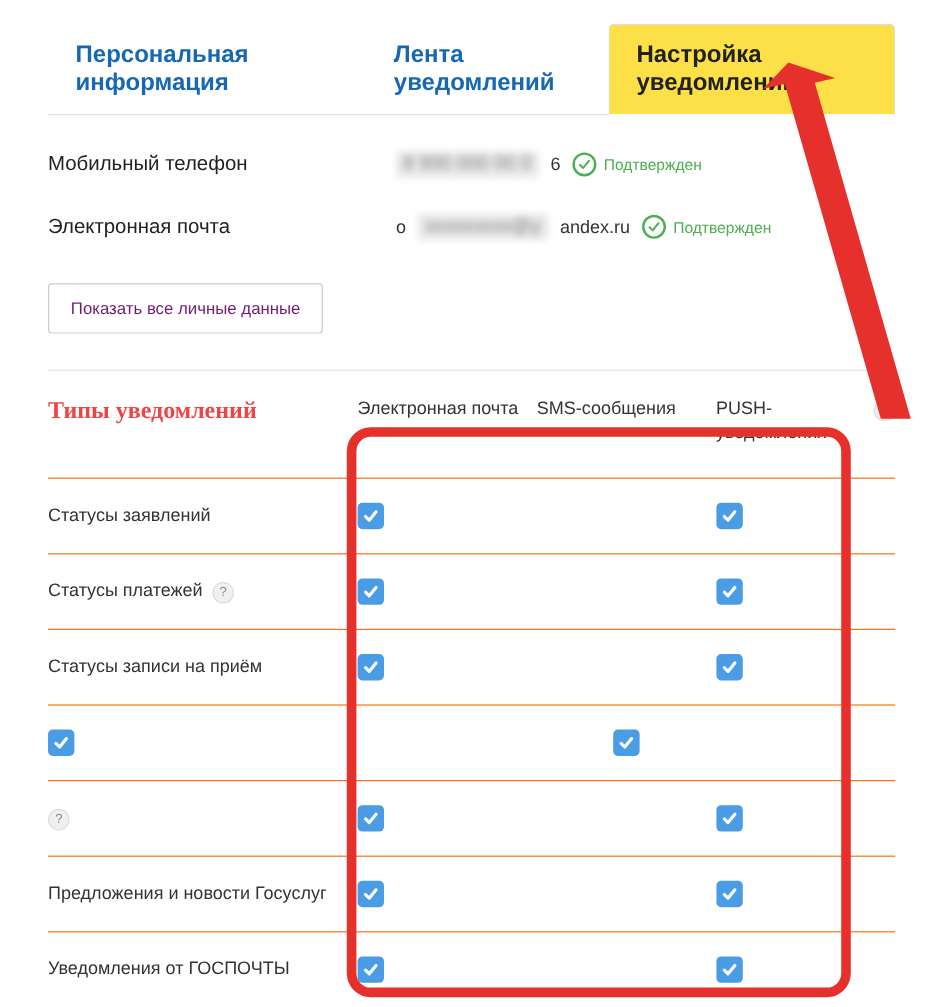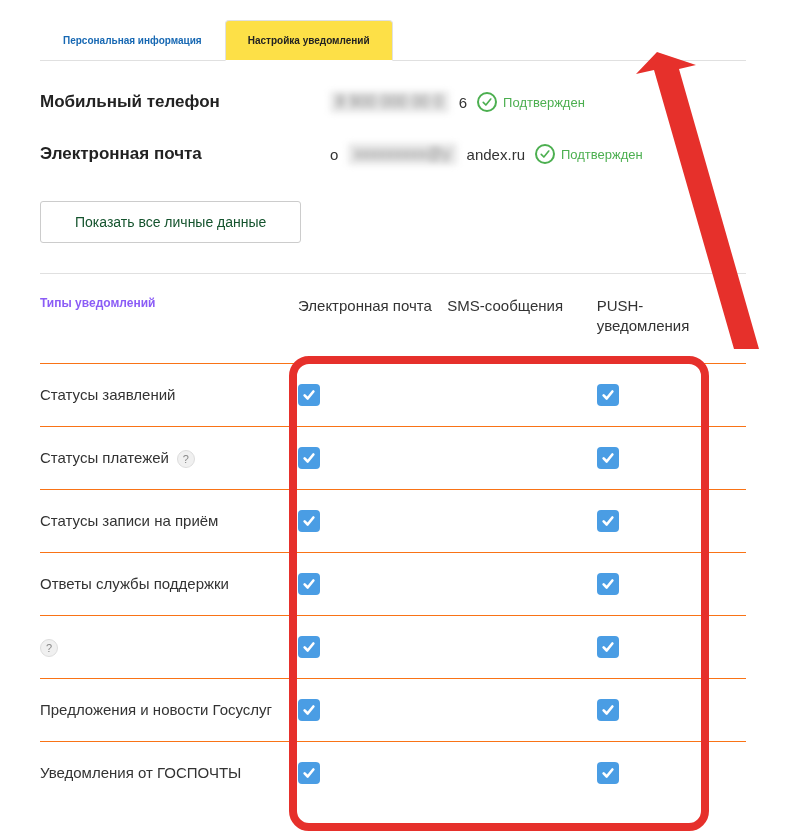--- a/index.html
+++ b/index.html
@@ -13,21 +13,21 @@
     color: #333;
   }
   .tabs {
     display: flex;
     border-bottom: 1px solid #e0e0e0;
     margin: 0 40px;
     padding-top: 20px;
   }
   .tab {
     padding: 14px 22px;
-    font-size: 10px;
+    font-size: 20px;
     color: #1768b3;
     cursor: pointer;
     font-weight: 700;
     border: 1px solid transparent;
     border-bottom: none;
   }
   .tab.active {
     color: #222;
     border: 1px solid #e0e0e0;
     border-bottom: 1px solid #fff;
@@ -39,21 +39,21 @@
     padding: 30px 40px 0 40px;
   }
   .field-row {
     display: flex;
     align-items: center;
     margin-bottom: 30px;
   }
   .field-label {
     width: 290px;
     font-size: 17px;
-    font-weight: 700;
+    font-weight: 400;
     color: #222;
   }
   .field-value {
     display: flex;
     align-items: center;
     gap: 10px;
   }
   .blurred {
     background: #e8e8e8;
     filter: blur(3px);
@@ -77,45 +77,46 @@
     border-radius: 50%;
     display: flex;
     align-items: center;
     justify-content: center;
   }
   .check-circle svg { width: 12px; height: 12px; }
   .verified-text { color: #4caf50; font-size: 13px; }
   .show-all-btn {
     border: 1px solid #ccc;
     background: #fff;
-    padding: 12px 34px;
+    padding: 12px 18px;
     font-size: 14px;
-    color: #14532d;
+    color: #701a75;
     border-radius: 3px;
     cursor: pointer;
     margin-top: 6px;
   }
   .divider {
     border: none;
     border-top: 1px solid #e0e0e0;
     margin: 30px 40px 0 40px;
   }
   .table {
     margin: 22px 40px 0 40px;
   }
   .thead {
     display: flex;
     align-items: flex-start;
     padding-bottom: 26px;
   }
   .th-type {
     width: 258px;
-    font-size: 12px;
+    font-size: 20px;
     font-weight: 700;
-    color: #8b5cf6;
+    color: #ef4444;
+    font-family: Liberation Serif, serif;
   }
   .th {
     flex: 1;
     font-size: 15px;
     color: #333;
     display: flex;
     align-items: flex-start;
     gap: 6px;
     line-height: 1.35;
   }
@@ -184,20 +185,21 @@
     width: 140px;
     height: 310px;
     pointer-events: none;
   }
 </style>
 </head>
 <body>
 
 <div class="tabs">
   <div class="tab">Персональная информация</div>
+  <div class="tab">Лента уведомлений</div>
   <div class="tab active">Настройка уведомлений</div>
 </div>
 
 <div class="section">
   <div class="field-row">
     <div class="field-label">Мобильный телефон</div>
     <div class="field-value">
       <span class="blurred">8 900 000 00 0</span>
       <span class="value-suffix">6</span>
       <span class="verified">
@@ -303,23 +305,20 @@
         <div class="td"></div>
         <div class="td">
           <div class="checkbox checked">
             <svg viewBox="0 0 16 16" fill="none">
               <path d="M3 8.5 L6.5 12 L13 4" stroke="#fff" stroke-width="3" stroke-linecap="round" stroke-linejoin="round"></path>
             </svg>
           </div>
         </div>
       </div>
       <div class="trow">
-        <div class="td-type">
-          <span>Ответы службы поддержки</span>
-        </div>
         <div class="td">
           <div class="checkbox checked">
             <svg viewBox="0 0 16 16" fill="none">
               <path d="M3 8.5 L6.5 12 L13 4" stroke="#fff" stroke-width="3" stroke-linecap="round" stroke-linejoin="round"></path>
             </svg>
           </div>
         </div>
         <div class="td"></div>
         <div class="td">
           <div class="checkbox checked">

